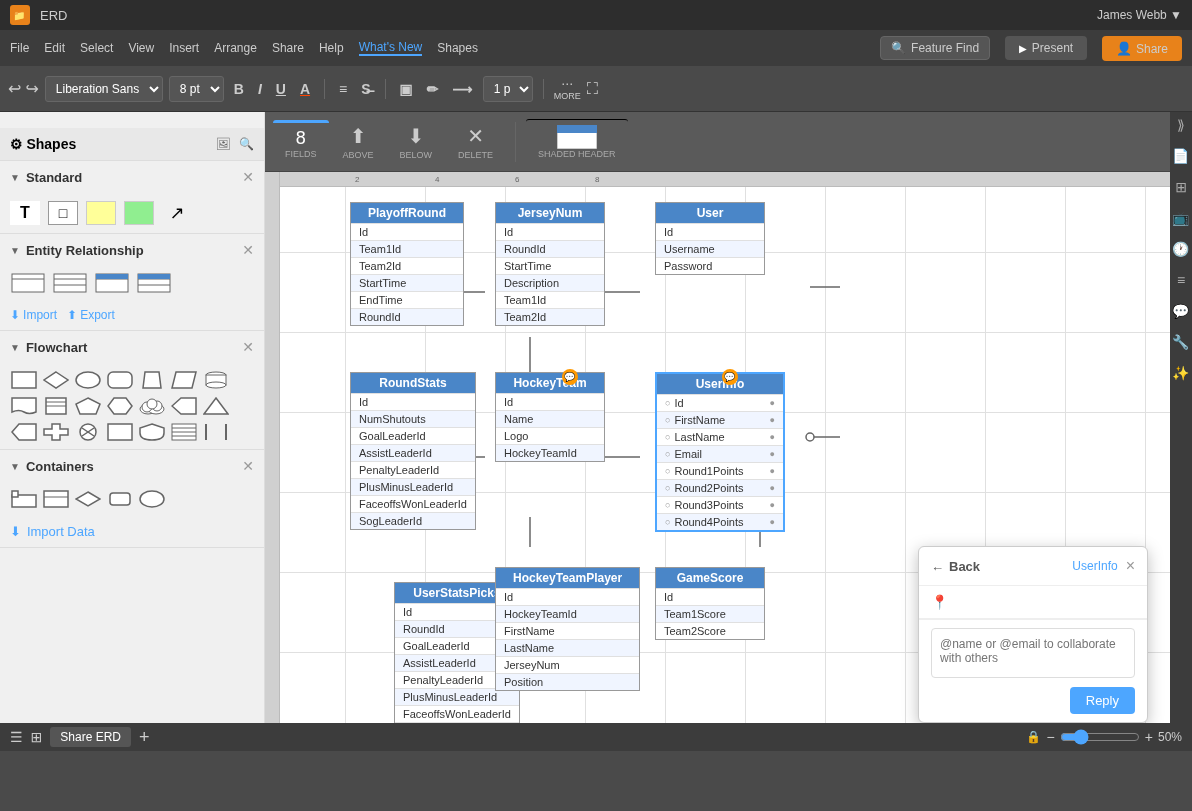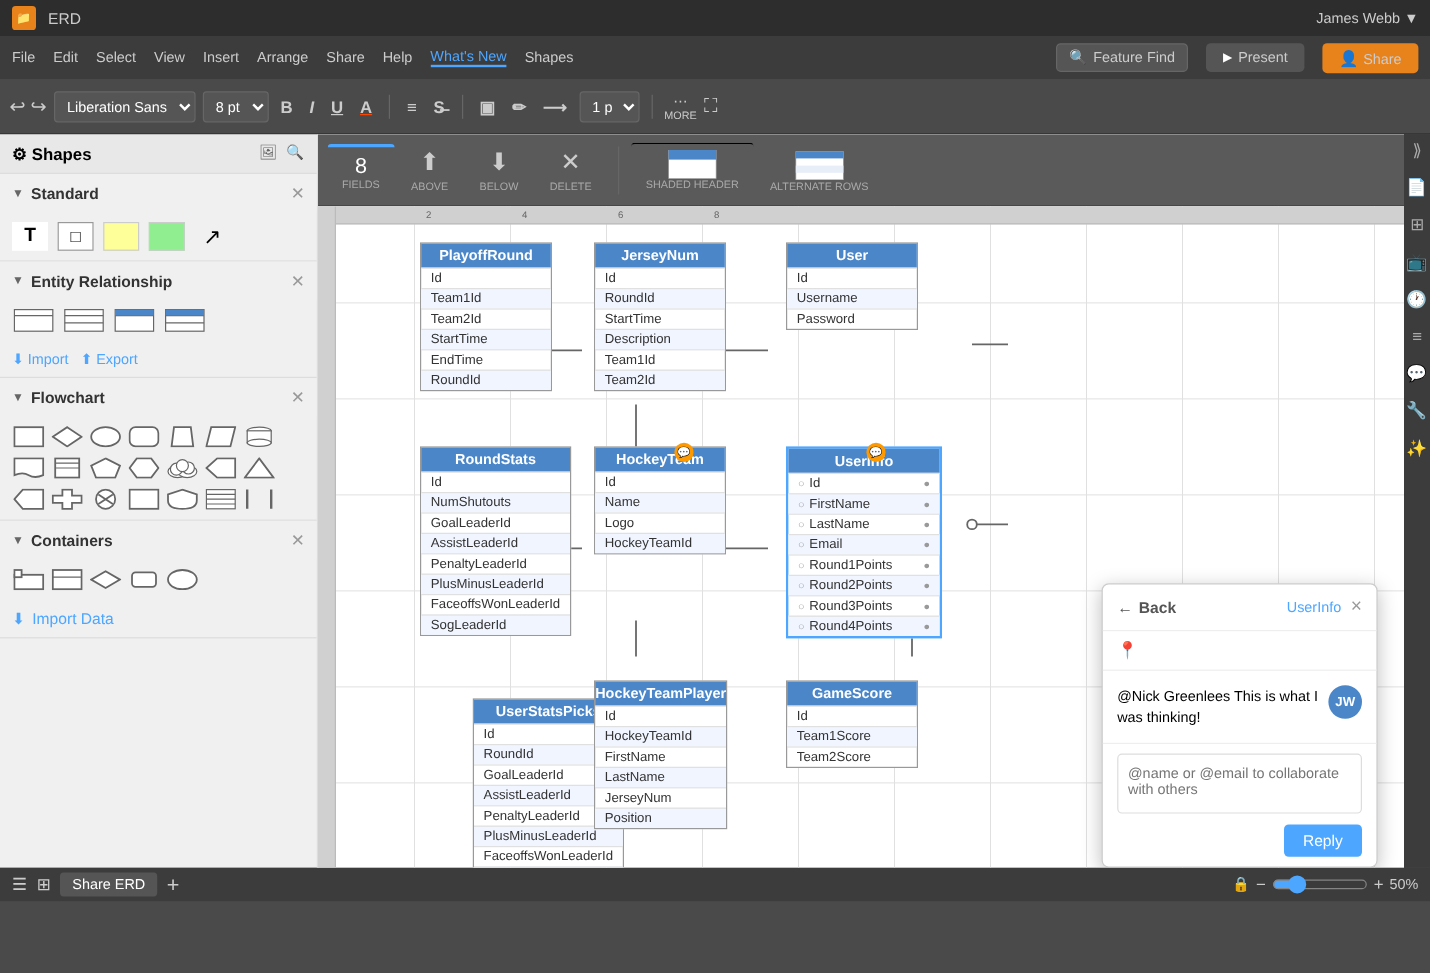--- a/index.html
+++ b/index.html
@@ -61,35 +61,35 @@
     .import-export { display: flex; gap: 10px; padding: 8px 10px; }
     .import-btn, .export-btn { color: #4da6ff; cursor: pointer; font-size: 12px; display: flex; align-items: center; gap: 3px; }
     .salesforce-import { padding: 4px 10px 10px; }
     .salesforce-import a { color: #4da6ff; font-size: 12px; text-decoration: none; }
     .flowchart-shapes { display: flex; flex-wrap: wrap; gap: 4px; padding: 6px 10px; }
     .fc-shape { width: 28px; height: 22px; cursor: pointer; display: flex; align-items: center; justify-content: center; font-size: 16px; color: #555; }
     .container-shapes { display: flex; flex-wrap: wrap; gap: 4px; padding: 6px 10px; }
     .import-data { padding: 8px 10px; display: flex; align-items: center; gap: 6px; color: #4da6ff; cursor: pointer; font-size: 13px; }
 
     
-    .shapes-panel-header { display: flex; padding: 8px 10px; background: #e8e8e8; border-bottom: 1px solid #ddd; }
+    .shapes-panel-header { display: flex; align-items: center; padding: 8px 10px; background: #e8e8e8; border-bottom: 1px solid #ddd; margin-top: 16px; }
     .shapes-panel-header .shapes-title { font-size: 14px; font-weight: bold; flex: 1; }
     .shapes-panel-header .panel-icons { display: flex; gap: 8px; color: #666; cursor: pointer; }
 
     
     #canvas-area { flex: 1; background: #e8e8e8; position: relative; overflow: hidden; }
     #canvas { position: relative; width: 100%; height: 100%; background: white; background-image: linear-gradient(#e0e0e0 1px, transparent 1px), linear-gradient(90deg, #e0e0e0 1px, transparent 1px); background-size: 80px 80px; }
     
     
     .ruler-h { position: absolute; top: 0; left: 0; right: 0; height: 15px; background: #d0d0d0; border-bottom: 1px solid #bbb; display: flex; align-items: center; font-size: 9px; color: #666; }
     .ruler-v { position: absolute; top: 0; left: 0; bottom: 0; width: 15px; background: #d0d0d0; border-right: 1px solid #bbb; }
 
     
     .erd-table { position: absolute; background: white; border: 1px solid #999; font-size: 11px; min-width: 110px; }
-    .erd-table-header { background: #4a86c8; color: white; padding: 3px 0; font-weight: bold; font-size: 12px; text-align: center; }
+    .erd-table-header { background: #4a86c8; color: white; padding: 3px 17px; font-weight: bold; font-size: 12px; text-align: center; }
     .erd-table-row { padding: 2px 8px; border-top: 1px solid #e0e0e0; color: #333; }
     .erd-table-row:nth-child(odd) { background: #f8f8f8; }
 
     
     #right-sidebar { width: 22px; background: #3c3c3c; display: flex; flex-direction: column; align-items: center; padding: 5px 0; gap: 15px; }
     .right-icon { color: #aaa; cursor: pointer; font-size: 14px; }
 
     
     #bottombar { height: 28px; background: #3c3c3c; display: flex; align-items: center; padding: 0 10px; gap: 10px; }
     .bottom-left { display: flex; gap: 8px; align-items: center; }
@@ -448,28 +448,20 @@
         <span class="erd-label">DELETE</span>
       </div>
       <div style="width:1px;height:40px;background:#666;margin:0 8px;"></div>
       <div class="erd-tool" style="border-top:1px solid #000000;">
         <svg width="40" height="24" viewBox="0 0 40 24">
             <rect x="0" y="0" width="40" height="24" fill="white" stroke="#999"></rect>
             <rect x="0" y="0" width="40" height="8" fill="#4a86c8"></rect>
           </svg>
         <span class="erd-label">SHADED HEADER</span>
       </div>
-      <div class="erd-tool" style="border-top:3px solid transparent;">
-        <svg width="40" height="24" viewBox="0 0 40 24">
-            <rect x="0" y="0" width="40" height="24" fill="white" stroke="#999"></rect>
-            <rect x="0" y="0" width="40" height="6" fill="#4a86c8"></rect>
-            <rect x="0" y="12" width="40" height="6" fill="#e8eef8"></rect>
-          </svg>
-        <span class="erd-label">ALTERNATE ROWS</span>
-      </div>
     </div>
 
     <div id="canvas" style="position:relative; height: calc(100% - 60px); overflow:hidden;">
 
       <div class="ruler-h">
         <span style="position:absolute;left:90px;font-size:8px;">2</span>
         <span style="position:absolute;left:170px;font-size:8px;">4</span>
         <span style="position:absolute;left:250px;font-size:8px;">6</span>
         <span style="position:absolute;left:330px;font-size:8px;">8</span>
       </div>
@@ -588,31 +580,20 @@
         <div class="comment-header">
           <div class="back-btn">
             ← <span>Back</span>
           </div>
           <span class="resolve-btn">UserInfo</span>
           <span class="close-comment-btn">×</span>
         </div>
         <div class="comment-location">
           <span class="location-icon">📍</span>
           <span style="flex:1;"></span>
-        </div>
-        <div class="comment-body">
-          <div class="comment-message">
-            <div style="flex:1;">
-              <span style="font-size:12px;line-height:1.5;">
-                <span class="mention">@Nick Greenlees</span>
-                <span>This is what I was thinking!</span>
-              </span>
-            </div>
-            <div class="comment-avatar">JW</div>
-          </div>
         </div>
         <div class="comment-input-area">
           <textarea class="comment-input" placeholder="@name or @email to collaborate with others" style=""></textarea>
           <button class="reply-btn">Reply</button>
           <div style="clear:both;"></div>
         </div>
       </div>
     </div>
   </div>
 

